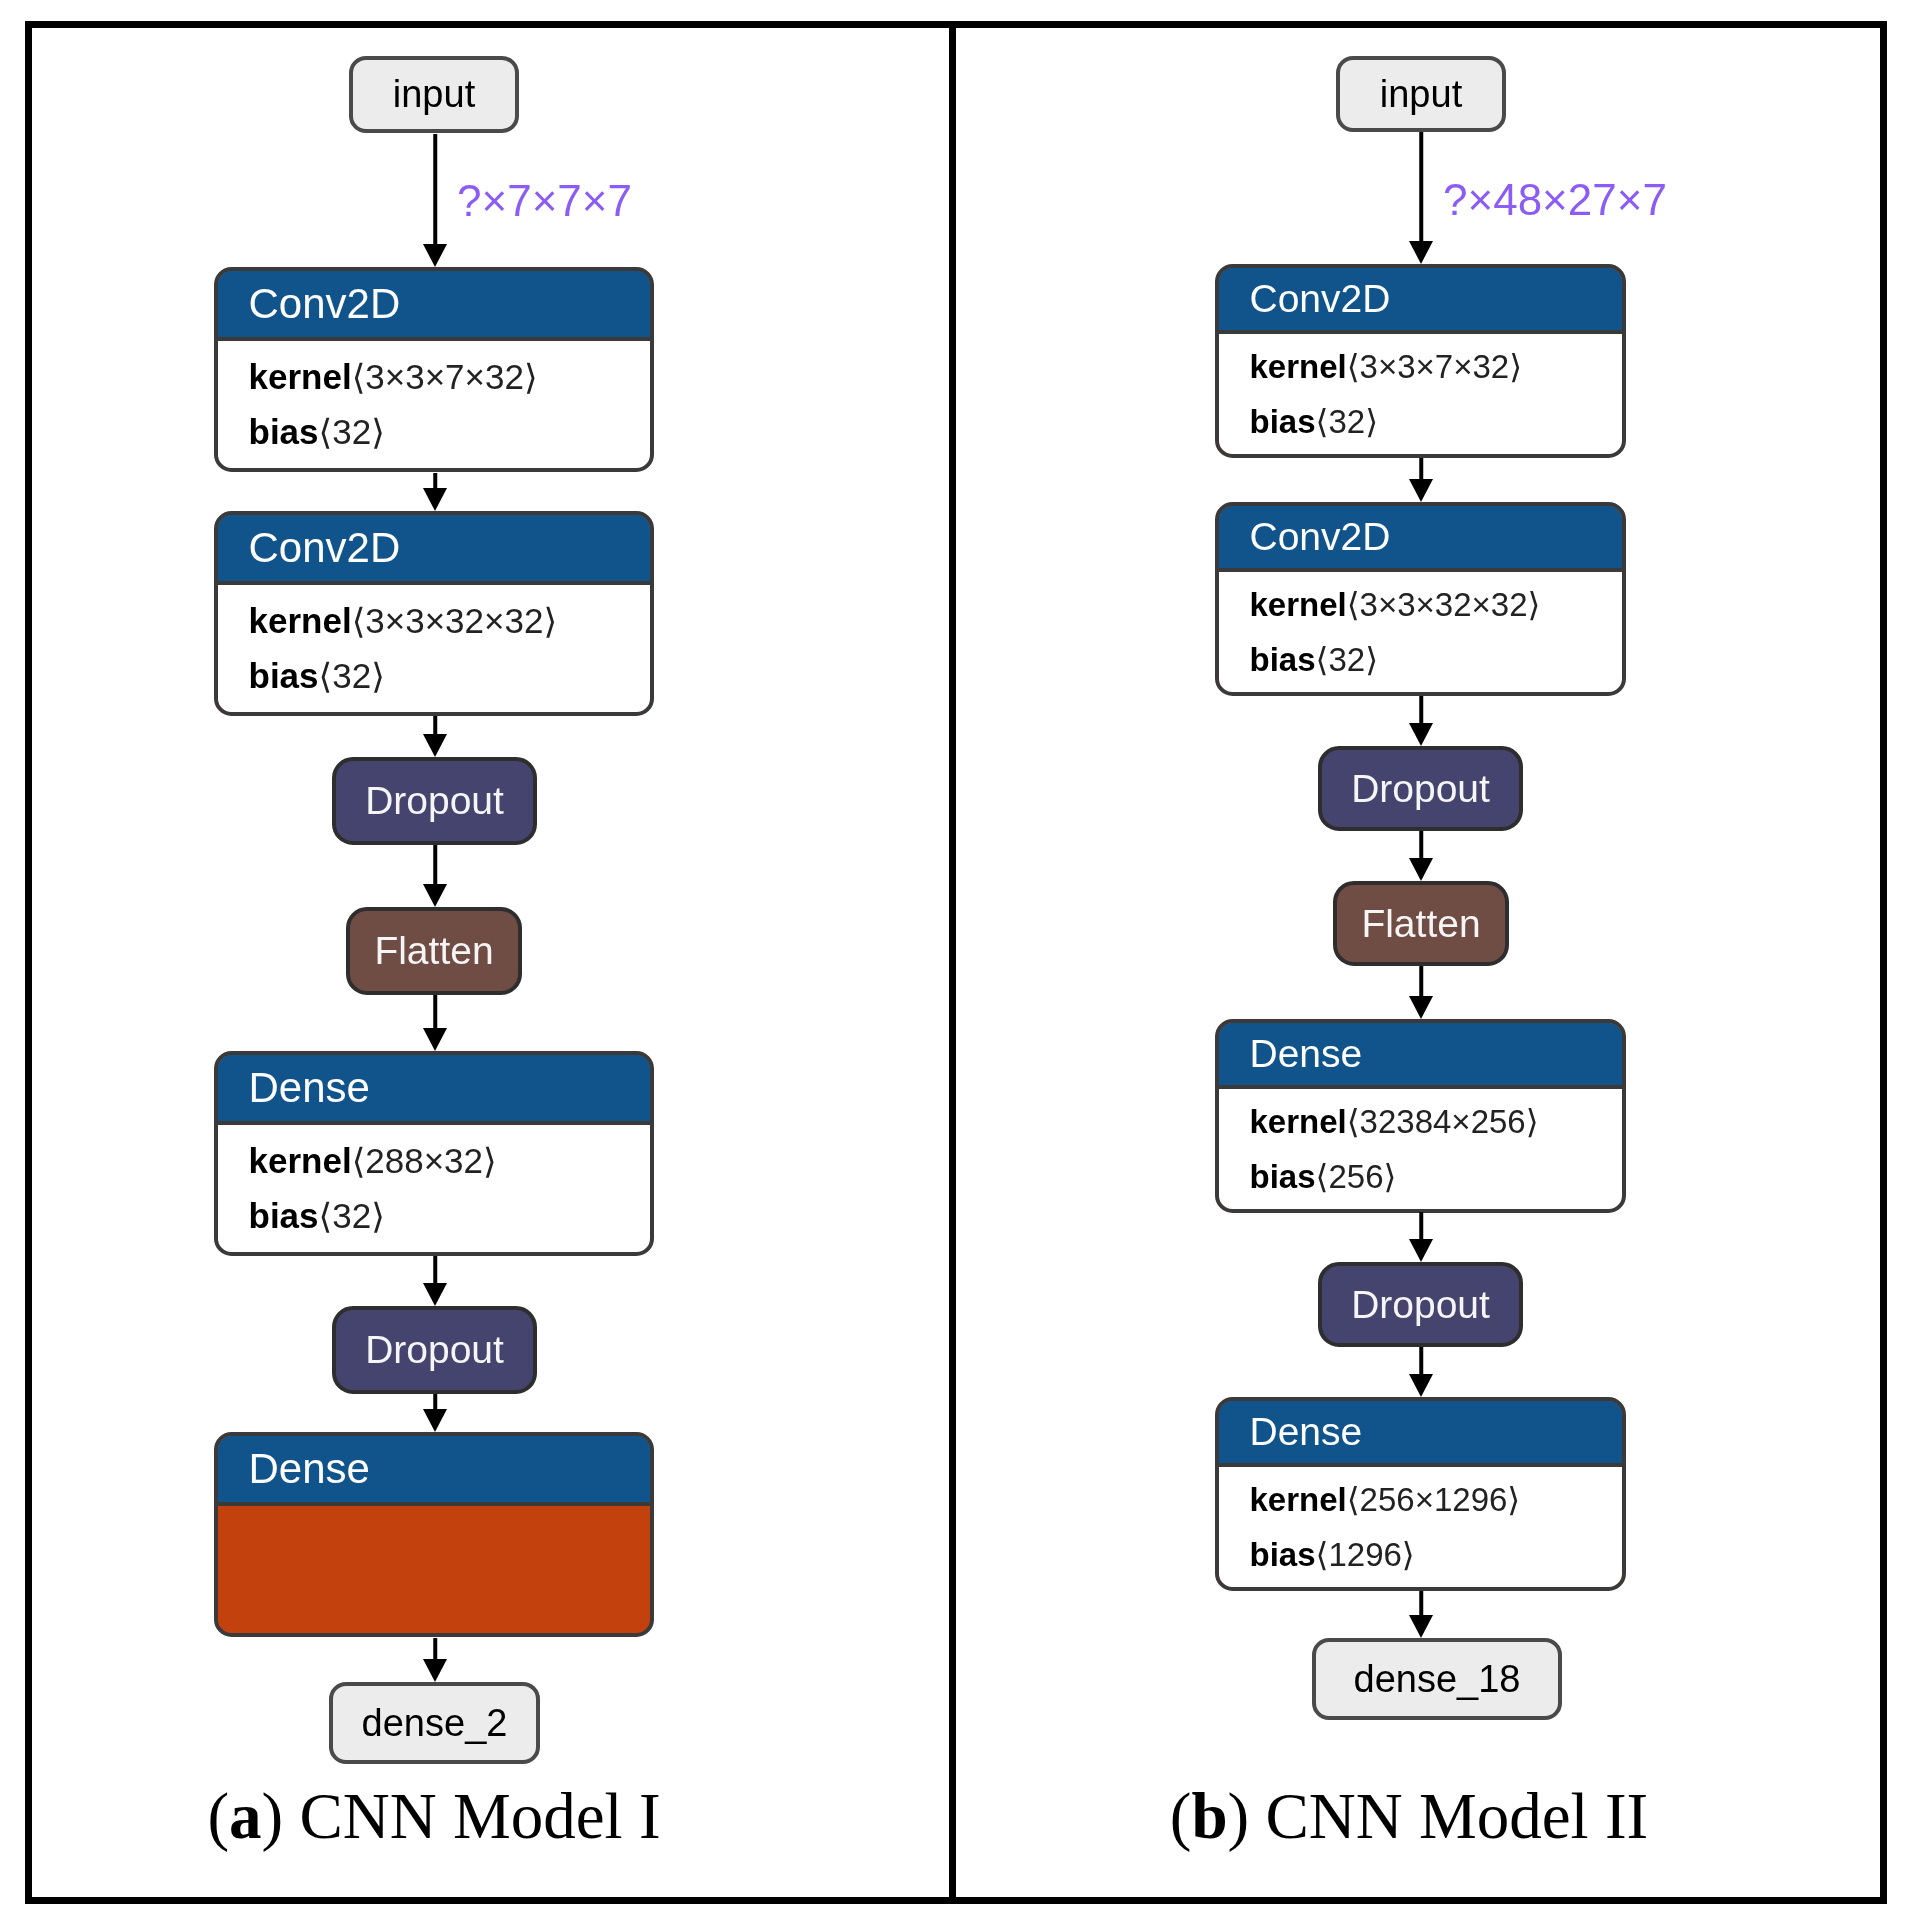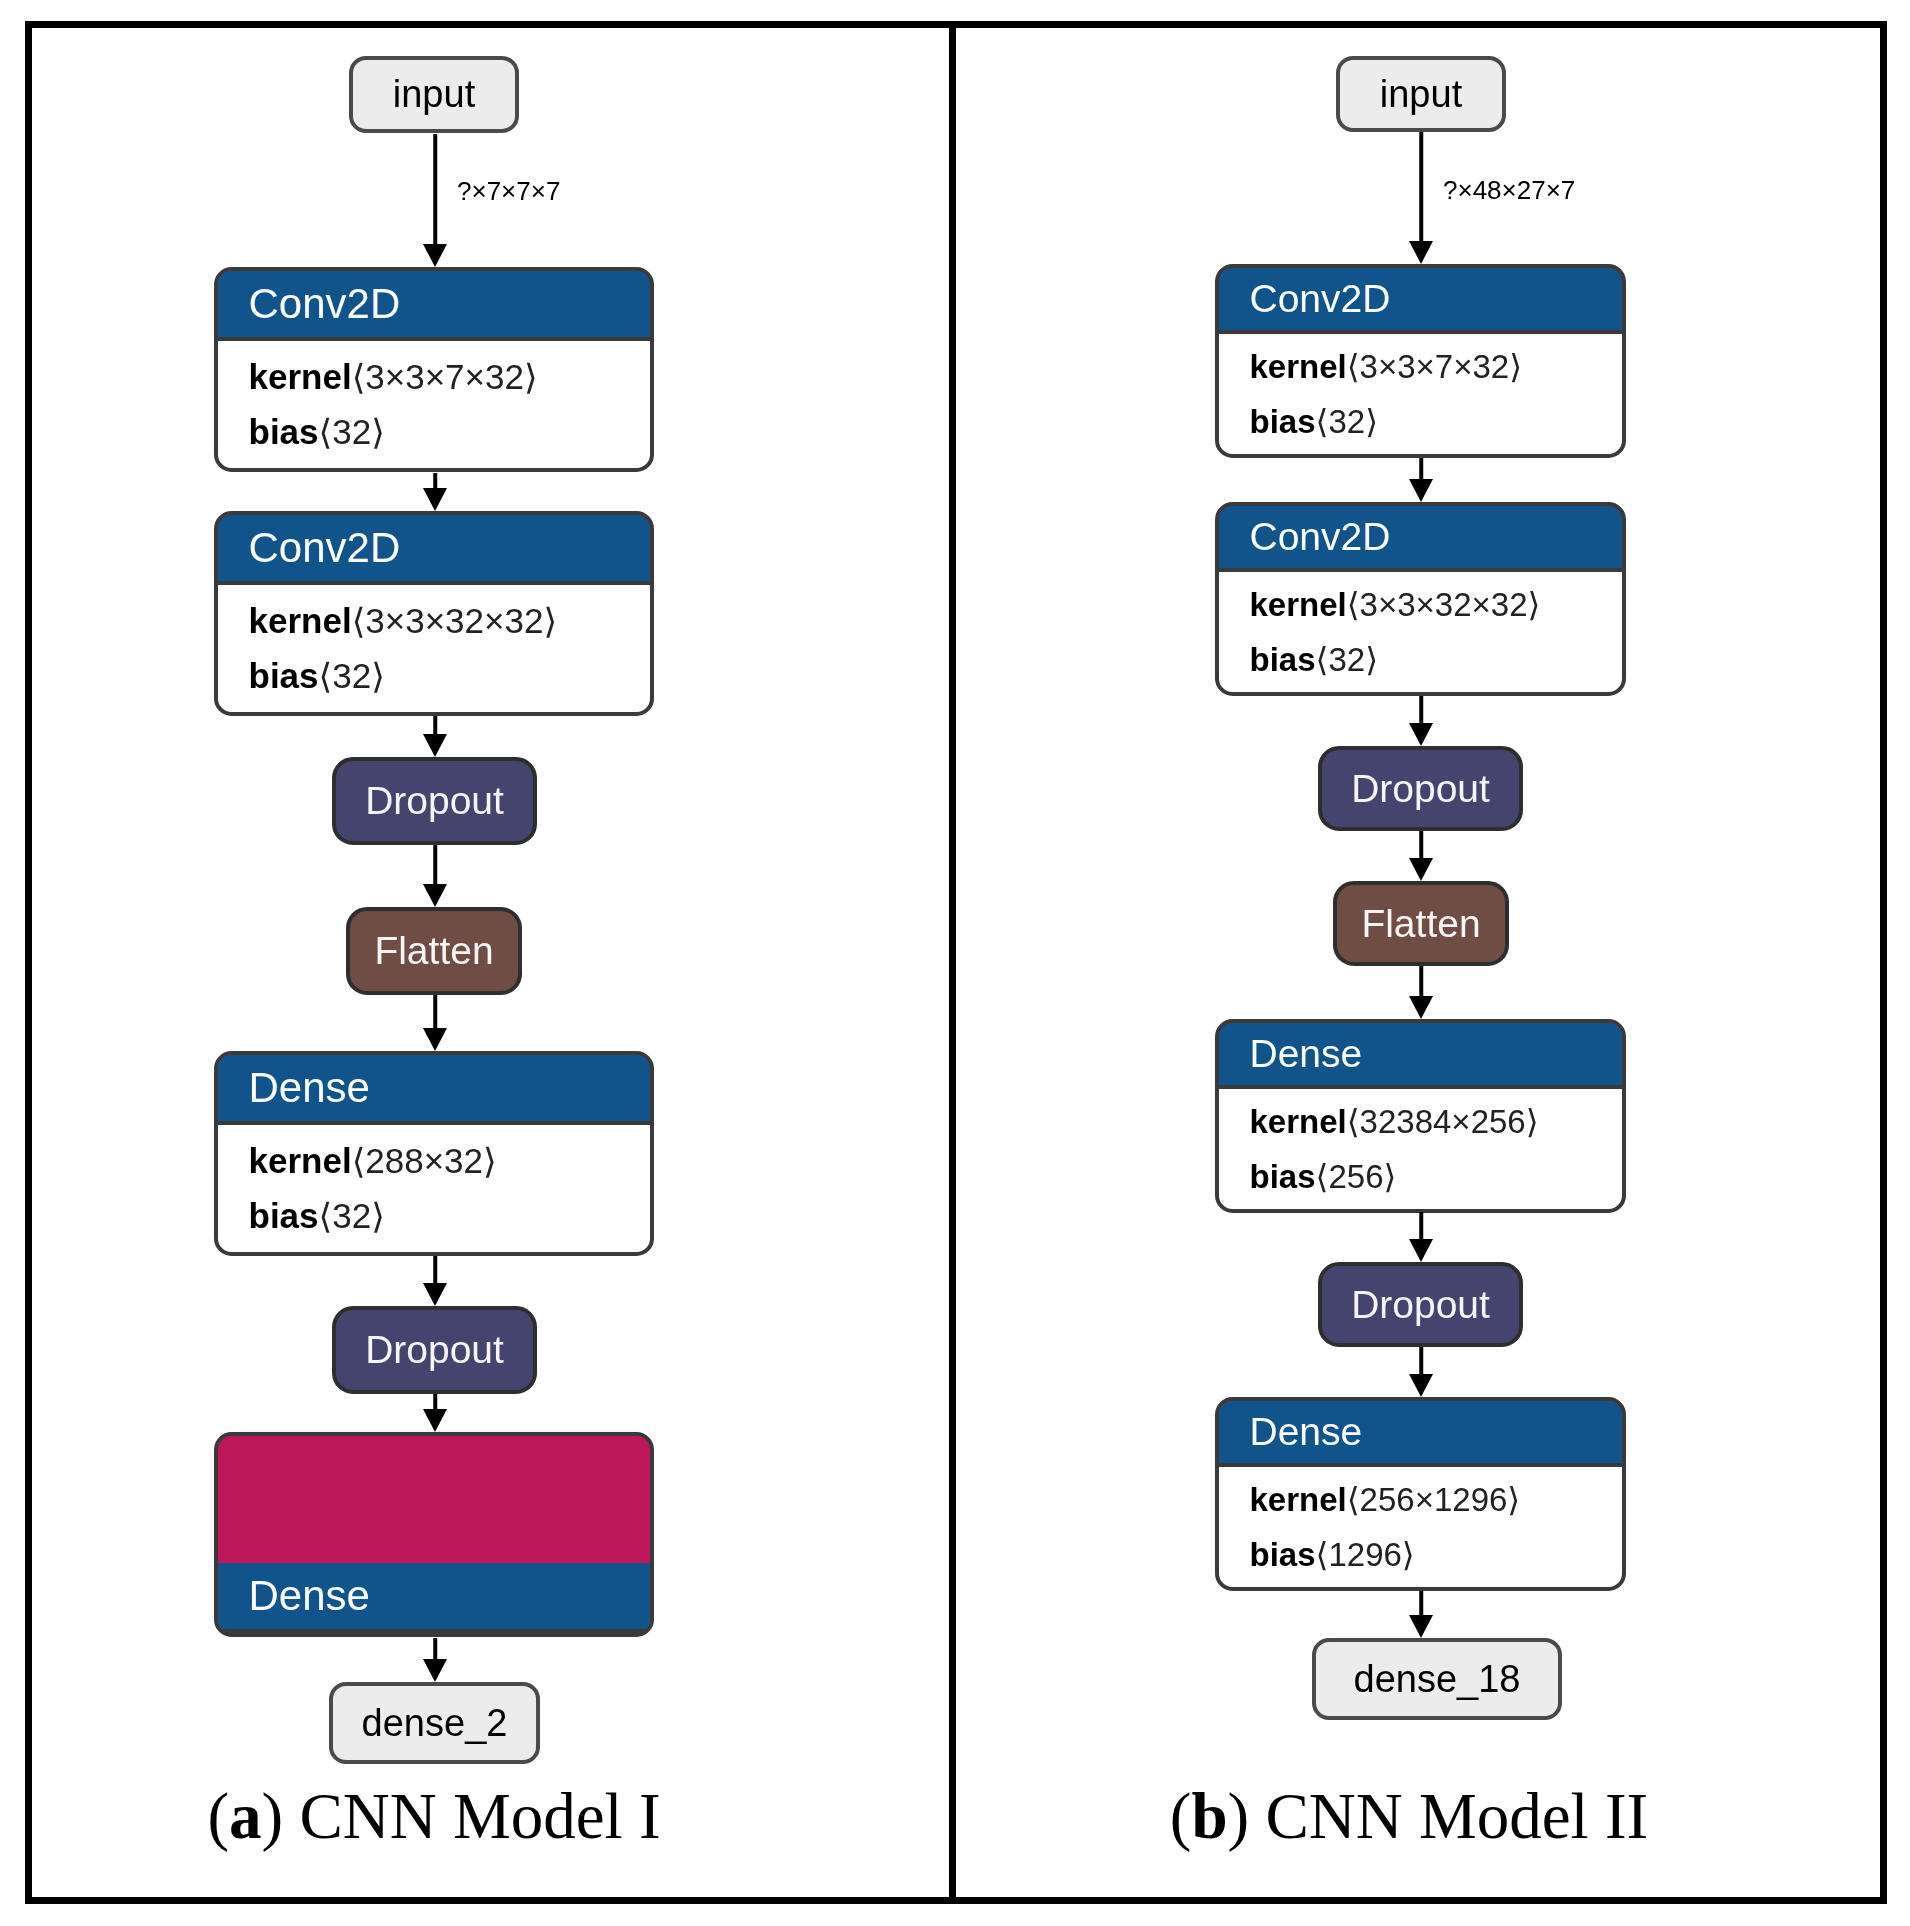--- a/index.html
+++ b/index.html
@@ -17,23 +17,23 @@
   }
   
   .io{
     position:absolute;box-sizing:border-box;
     background:#ECECEC;border:4.1px solid #4a4a4a;border-radius:17px;
     display:flex;align-items:center;justify-content:center;
     color:#000;font-size:38px;
   }
   
   .block{
-    position:absolute;box-sizing:border-box;background:#be185d;
+    position:absolute;box-sizing:border-box;background:#c2410c;
     border:4.1px solid #3a3a3a;border-radius:17.6px;overflow:hidden;
-    display:flex;flex-direction:column;justify-content:flex-end;
+    display:flex;flex-direction:column;
   }
   .block-header{
     background:#11548C;color:#fdfdfd;
     padding-left:30.5px;display:flex;align-items:center;
     border-bottom:4.1px solid #3a3a3a;flex:0 0 auto;
   }
   .block-body{
     flex:1 1 auto;display:flex;flex-direction:column;justify-content:center;
     padding-left:30.5px;gap:15.3px;background:#fff;
   }
@@ -59,21 +59,21 @@
     top:0;bottom:20px;width:3.5px;background:#000;
   }
   .arrow::after{
     content:"";position:absolute;left:50%;transform:translateX(-50%);bottom:0;
     width:0;height:0;
     border-left:12.3px solid transparent;border-right:12.3px solid transparent;
     border-top:23.5px solid #000;
   }
   
   .edge-label{
-    position:absolute;font-size:26px;color:#000000;white-space:nowrap;
+    position:absolute;font-size:44px;color:#8b5cf6;white-space:nowrap;
   }
   
   .caption{
     position:absolute;top:1779px;width:704px;text-align:center;
     font-family:"Liberation Serif","DejaVu Serif",serif;
     font-size:65px;color:#000;white-space:nowrap;
   }
   .caption .bold-letter{font-weight:bold;}
 </style>
 </head>

